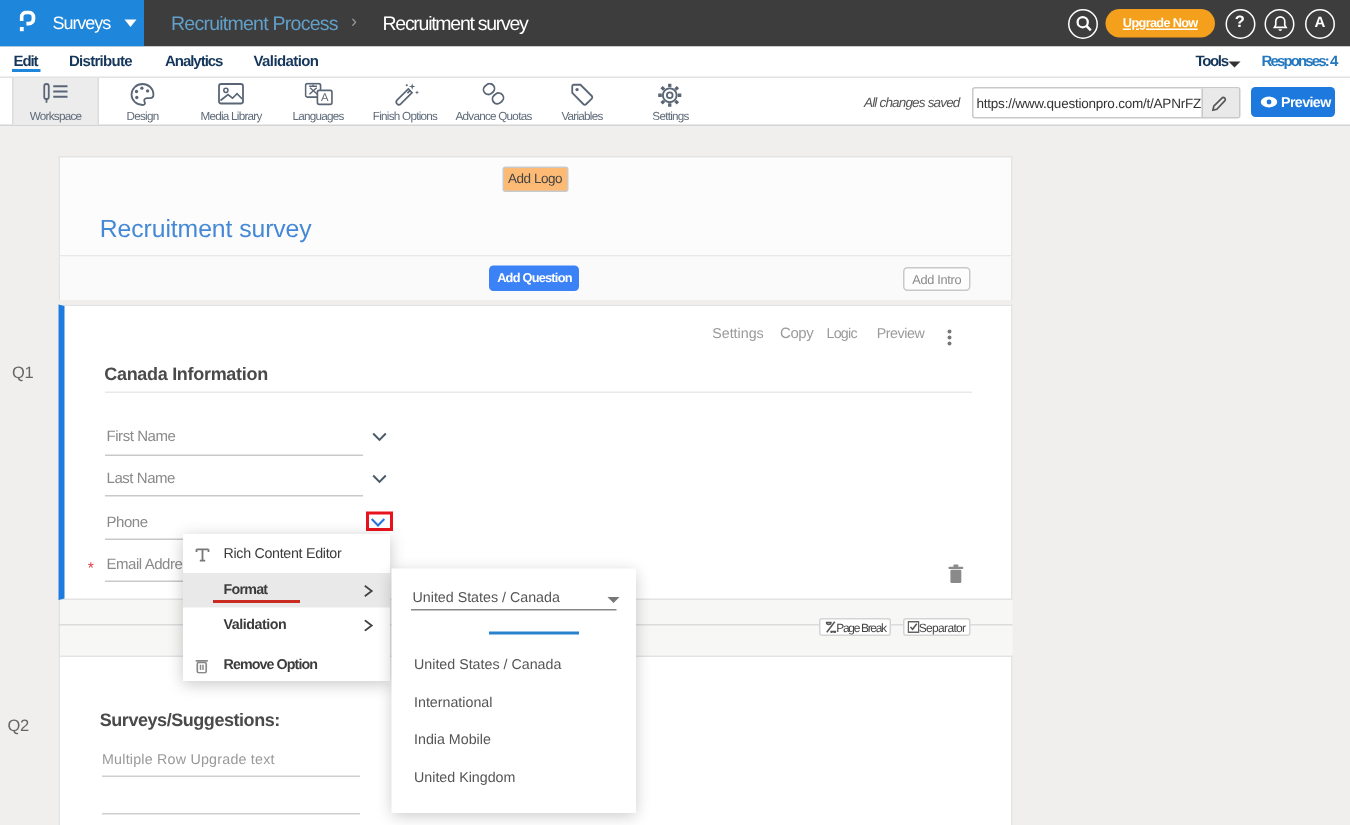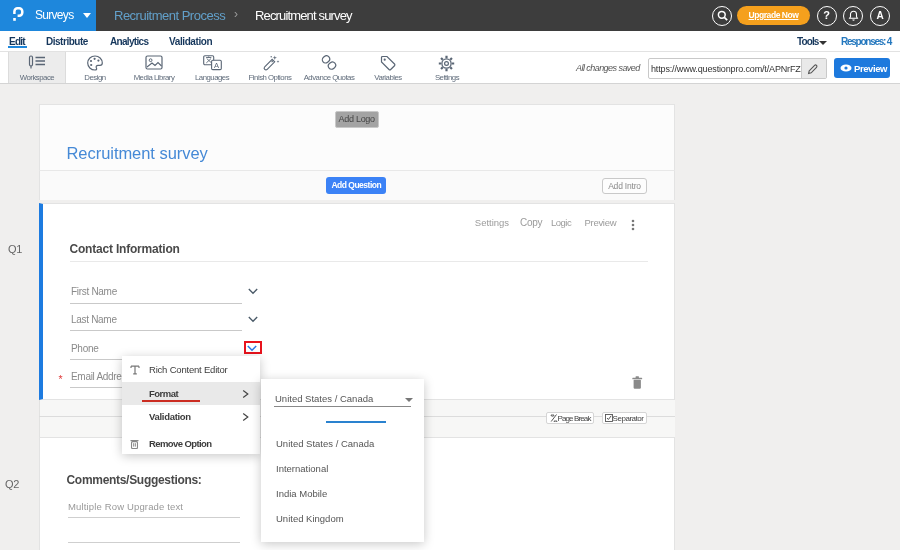--- a/index.html
+++ b/index.html
@@ -128,39 +128,39 @@
   <path d="M2.2 7.8 L7.6 2.4 a1.15 1.15 0 0 1 1.9 1.9 L4.2 9.8 L1.6 10.4z" fill="none" stroke="#555" stroke-width="1.1"></path>
 </svg>
 <div class="abs" style="left:834px;top:58px;width:56px;height:20px;background:#1d79dd;border-radius:3px;"></div>
 <svg class="abs" style="left:840px;top:64px;" width="12" height="8" viewBox="0 0 12 8">
   <ellipse cx="6" cy="4" rx="5.5" ry="3.6" fill="#fff"></ellipse>
   <circle cx="6" cy="4" r="1.6" fill="#1d79dd"></circle>
 </svg>
 <div class="abs" style="left:854px;top:63px;color:#fff;font-size:9.5px;font-weight:bold;letter-spacing:-0.4px;">Preview</div>
 
 <div class="abs" style="left:38.5px;top:104px;width:636px;height:67px;background:#fcfcfc;border:1px solid #e3e3e3;border-bottom:1px solid #e8e8e8;"></div>
-<div class="abs" style="left:334.7px;top:111.2px;width:44px;height:16.5px;background:#a3a3a3;border:1px solid #c9c9c9;border-radius:2px;color:#444;font-size:9px;text-align:center;line-height:15px;letter-spacing:-0.3px;">Add Logo</div>
+<div class="abs" style="left:334.7px;top:111.2px;width:44px;height:16.5px;background:#fdba74;border:1px solid #c9c9c9;border-radius:2px;color:#444;font-size:9px;text-align:center;line-height:15px;letter-spacing:-0.3px;">Add Logo</div>
 <div class="abs" style="left:66.5px;top:144.2px;color:#4589d6;font-size:16.5px;letter-spacing:-0.05px;">Recruitment survey</div>
 
 <div class="abs" style="left:38.5px;top:171px;width:636px;height:29px;background:#fafafa;border-left:1px solid #e3e3e3;border-right:1px solid #e3e3e3;"></div>
 <div class="abs" style="left:326.3px;top:177.3px;width:60px;height:16.7px;background:#3b82f6;border-radius:3px;color:#fff;font-size:8.5px;font-weight:bold;text-align:center;line-height:16.7px;letter-spacing:-0.5px;">Add Question</div>
 <div class="abs" style="left:602px;top:177.5px;width:45px;height:16.5px;background:#fdfdfd;border:1px solid #c9c9c9;border-radius:3px;color:#8a8a8a;font-size:8.5px;text-align:center;line-height:15.5px;letter-spacing:-0.2px;">Add Intro</div>
 
 <div class="abs" style="left:38.5px;top:203px;width:636px;height:197px;background:#fff;border:1px solid #e3e3e3;border-left:4px solid #1d7be0;"></div>
 <div class="abs" style="left:8px;top:242.6px;color:#666;font-size:11px;letter-spacing:-0.3px;">Q1</div>
 <div class="abs" style="left:474.8px;top:216.5px;color:#9b9b9b;font-size:9.5px;">Settings</div>
 <div class="abs" style="left:520px;top:216.5px;color:#9b9b9b;font-size:10px;letter-spacing:-0.3px;">Copy</div>
 <div class="abs" style="left:551px;top:216.5px;color:#9b9b9b;font-size:9.5px;letter-spacing:-0.5px;">Logic</div>
 <div class="abs" style="left:584.5px;top:216.5px;color:#9b9b9b;font-size:9.5px;letter-spacing:-0.3px;">Preview</div>
 <svg class="abs" style="left:630.5px;top:218.5px;" width="4" height="12" viewBox="0 0 4 12">
   <circle cx="2" cy="2" r="1.3" fill="#777"></circle>
     <circle cx="2" cy="6" r="1.3" fill="#777"></circle>
     <circle cx="2" cy="10" r="1.3" fill="#777"></circle>
 </svg>
-<div class="abs" style="left:69.5px;top:242px;color:#4a4a4a;font-size:12px;font-weight:bold;letter-spacing:-0.2px;">Contact Information</div>
+<div class="abs" style="left:69.5px;top:242px;color:#4a4a4a;font-size:12px;font-weight:bold;letter-spacing:-0.2px;">Canada Information</div>
 <div class="abs" style="left:70px;top:261px;width:578px;height:1px;background:#e9e9e9;"></div>
 
 <div class="abs" style="left:71px;top:286.3px;color:#8a8a8a;font-size:10px;letter-spacing:-0.3px;">First Name</div>
 <div class="abs" style="left:70px;top:303px;width:172px;height:1px;background:#c9c9c9;"></div>
 <svg class="abs" style="left:247.5px;top:287.5px;" width="10" height="7" viewBox="0 0 10 7">
     <path d="M0.8 1 L5 5.3 L9.2 1" stroke="#4a5a68" stroke-width="1.3" fill="none"></path>
   </svg>
 <div class="abs" style="left:71px;top:314.2px;color:#8a8a8a;font-size:10px;letter-spacing:-0.3px;">Last Name</div>
 <div class="abs" style="left:70px;top:330.4px;width:172px;height:1px;background:#c9c9c9;"></div>
 <svg class="abs" style="left:247.5px;top:315.5px;" width="10" height="7" viewBox="0 0 10 7">
@@ -193,21 +193,21 @@
 <div class="abs" style="left:557.5px;top:413.5px;color:#444;font-size:8px;letter-spacing:-0.88px;">Page Break</div>
 <div class="abs" style="left:602px;top:411.5px;width:45px;height:12.5px;background:#fff;border:1px solid #d5d5d5;border-radius:2px;"></div>
 <svg class="abs" style="left:604.5px;top:413.5px;" width="8" height="8" viewBox="0 0 8 8">
     <rect x="0.5" y="0.5" width="7" height="7" stroke="#555" stroke-width="0.9" fill="none"></rect>
     <path d="M2 4 L3.4 5.5 L6.2 1.8" stroke="#555" stroke-width="1" fill="none"></path>
   </svg>
 <div class="abs" style="left:612.5px;top:413.5px;color:#444;font-size:8px;letter-spacing:-0.45px;">Separator</div>
 
 <div class="abs" style="left:38.5px;top:437px;width:636px;height:113px;background:#fff;border:1px solid #e3e3e3;border-bottom:none;"></div>
 <div class="abs" style="left:5px;top:477.6px;color:#666;font-size:11px;letter-spacing:-0.3px;">Q2</div>
-<div class="abs" style="left:66.5px;top:473.4px;color:#4a4a4a;font-size:12px;font-weight:bold;letter-spacing:-0.3px;">Comments/Suggestions:</div>
+<div class="abs" style="left:66.5px;top:473.4px;color:#4a4a4a;font-size:12px;font-weight:bold;letter-spacing:-0.3px;">Surveys/Suggestions:</div>
 <div class="abs" style="left:68px;top:501px;color:#999;font-size:9.5px;letter-spacing:0.15px;">Multiple Row Upgrade text</div>
 <div class="abs" style="left:68px;top:517px;width:172px;height:1px;background:#cfcfcf;"></div>
 <div class="abs" style="left:68px;top:542px;width:172px;height:1px;background:#cfcfcf;"></div>
 
 <div class="abs" style="left:122px;top:356px;width:138px;height:98px;background:#fff;box-shadow:0 2px 10px rgba(0,0,0,0.22);"></div>
 <div class="abs" style="left:122px;top:382px;width:138px;height:22.5px;background:#e9e9e9;"></div>
 <svg class="abs" style="left:129.5px;top:365px;" width="10" height="10" viewBox="0 0 10 10">
   <path d="M1 1.2 H9 M1 1.2 V3 M9 1.2 V3 M5 1.2 V8.8 M3.2 8.8 H6.8" stroke="#777" stroke-width="1.2" fill="none"></path>
 </svg>
 <div class="abs" style="left:149px;top:364px;color:#3c3c3c;font-size:9.5px;font-weight:normal;letter-spacing:-0.2px;">Rich Content Editor</div>

